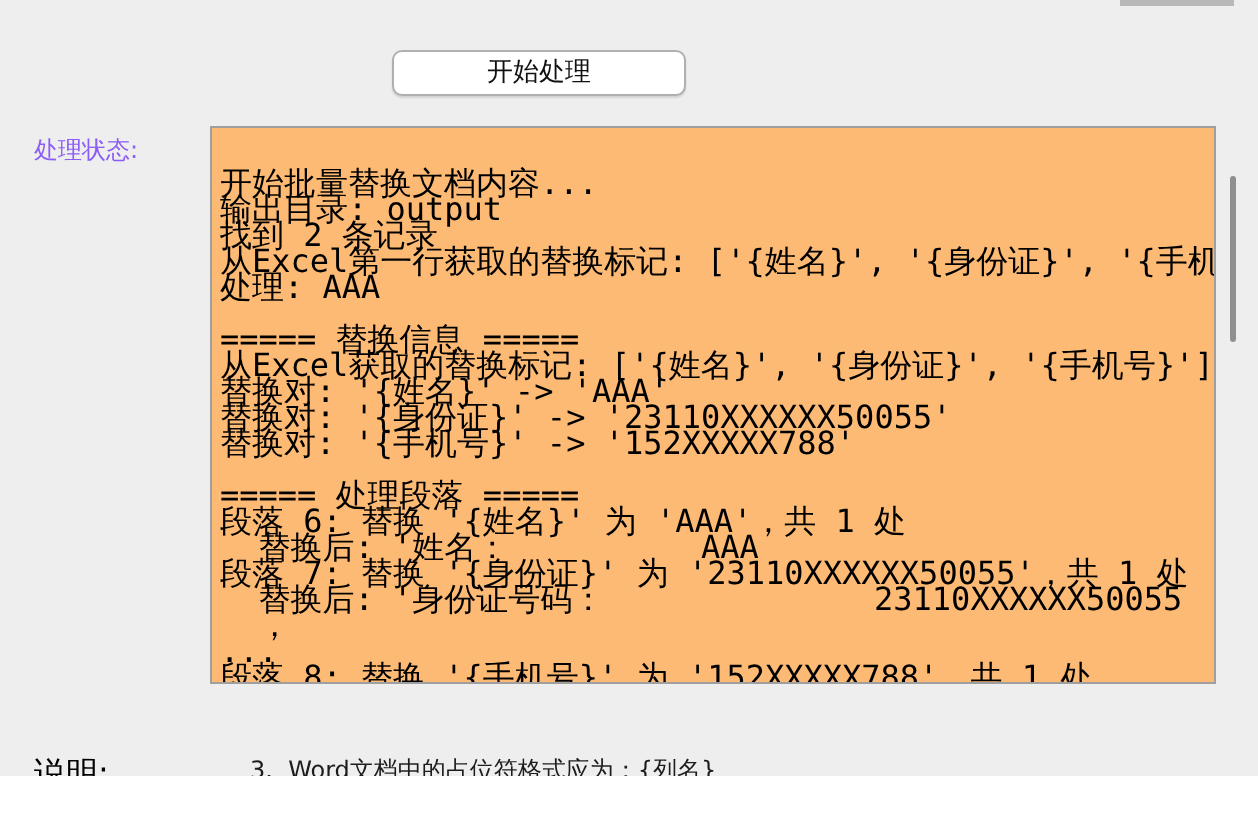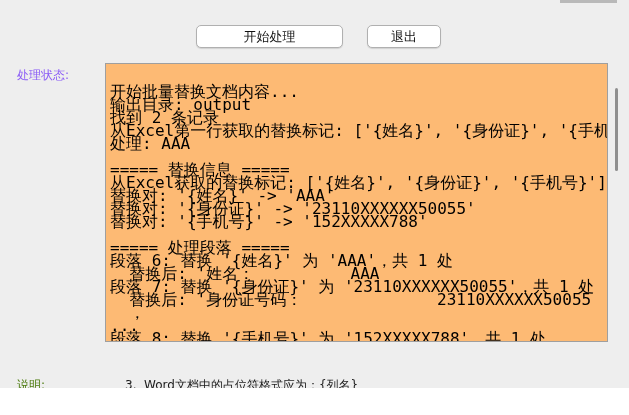--- a/index.html
+++ b/index.html
@@ -65,22 +65,22 @@
     position: absolute;
     left: 615px; top: 88px;
     width: 3px; height: 83px;
     background: #8f8f8f;
     border-radius: 2px;
   }
 
   .notes-label {
     position: absolute;
     left: 17px; top: 377px;
-    font-size: 12px;
-    color: #4d7c0f;
+    font-size: 16px;
+    color: #000000;
   }
 
   .notes-list {
     position: absolute;
     left: 125px; top: 350px;
     font-size: 12px;
     line-height: 14px;
     color: #1c1c1c;
     white-space: pre;
   }
@@ -95,21 +95,20 @@
 </style>
 </head>
 <body>
 
 <div class="window">
 
   <div class="top-bar-fragment"></div>
 
   <div class="btn btn-start">开始处理</div>
 
-  <div class="btn btn-exit">退出</div>
 
   <div class="status-label">处理状态:</div>
 
   <div class="log-panel" role="textbox">开始批量替换文档内容...
 输出目录: output
 找到 2 条记录
 从Excel第一行获取的替换标记: ['{姓名}', '{身份证}', '{手机号}']
 处理: AAA
 
 ===== 替换信息 =====

